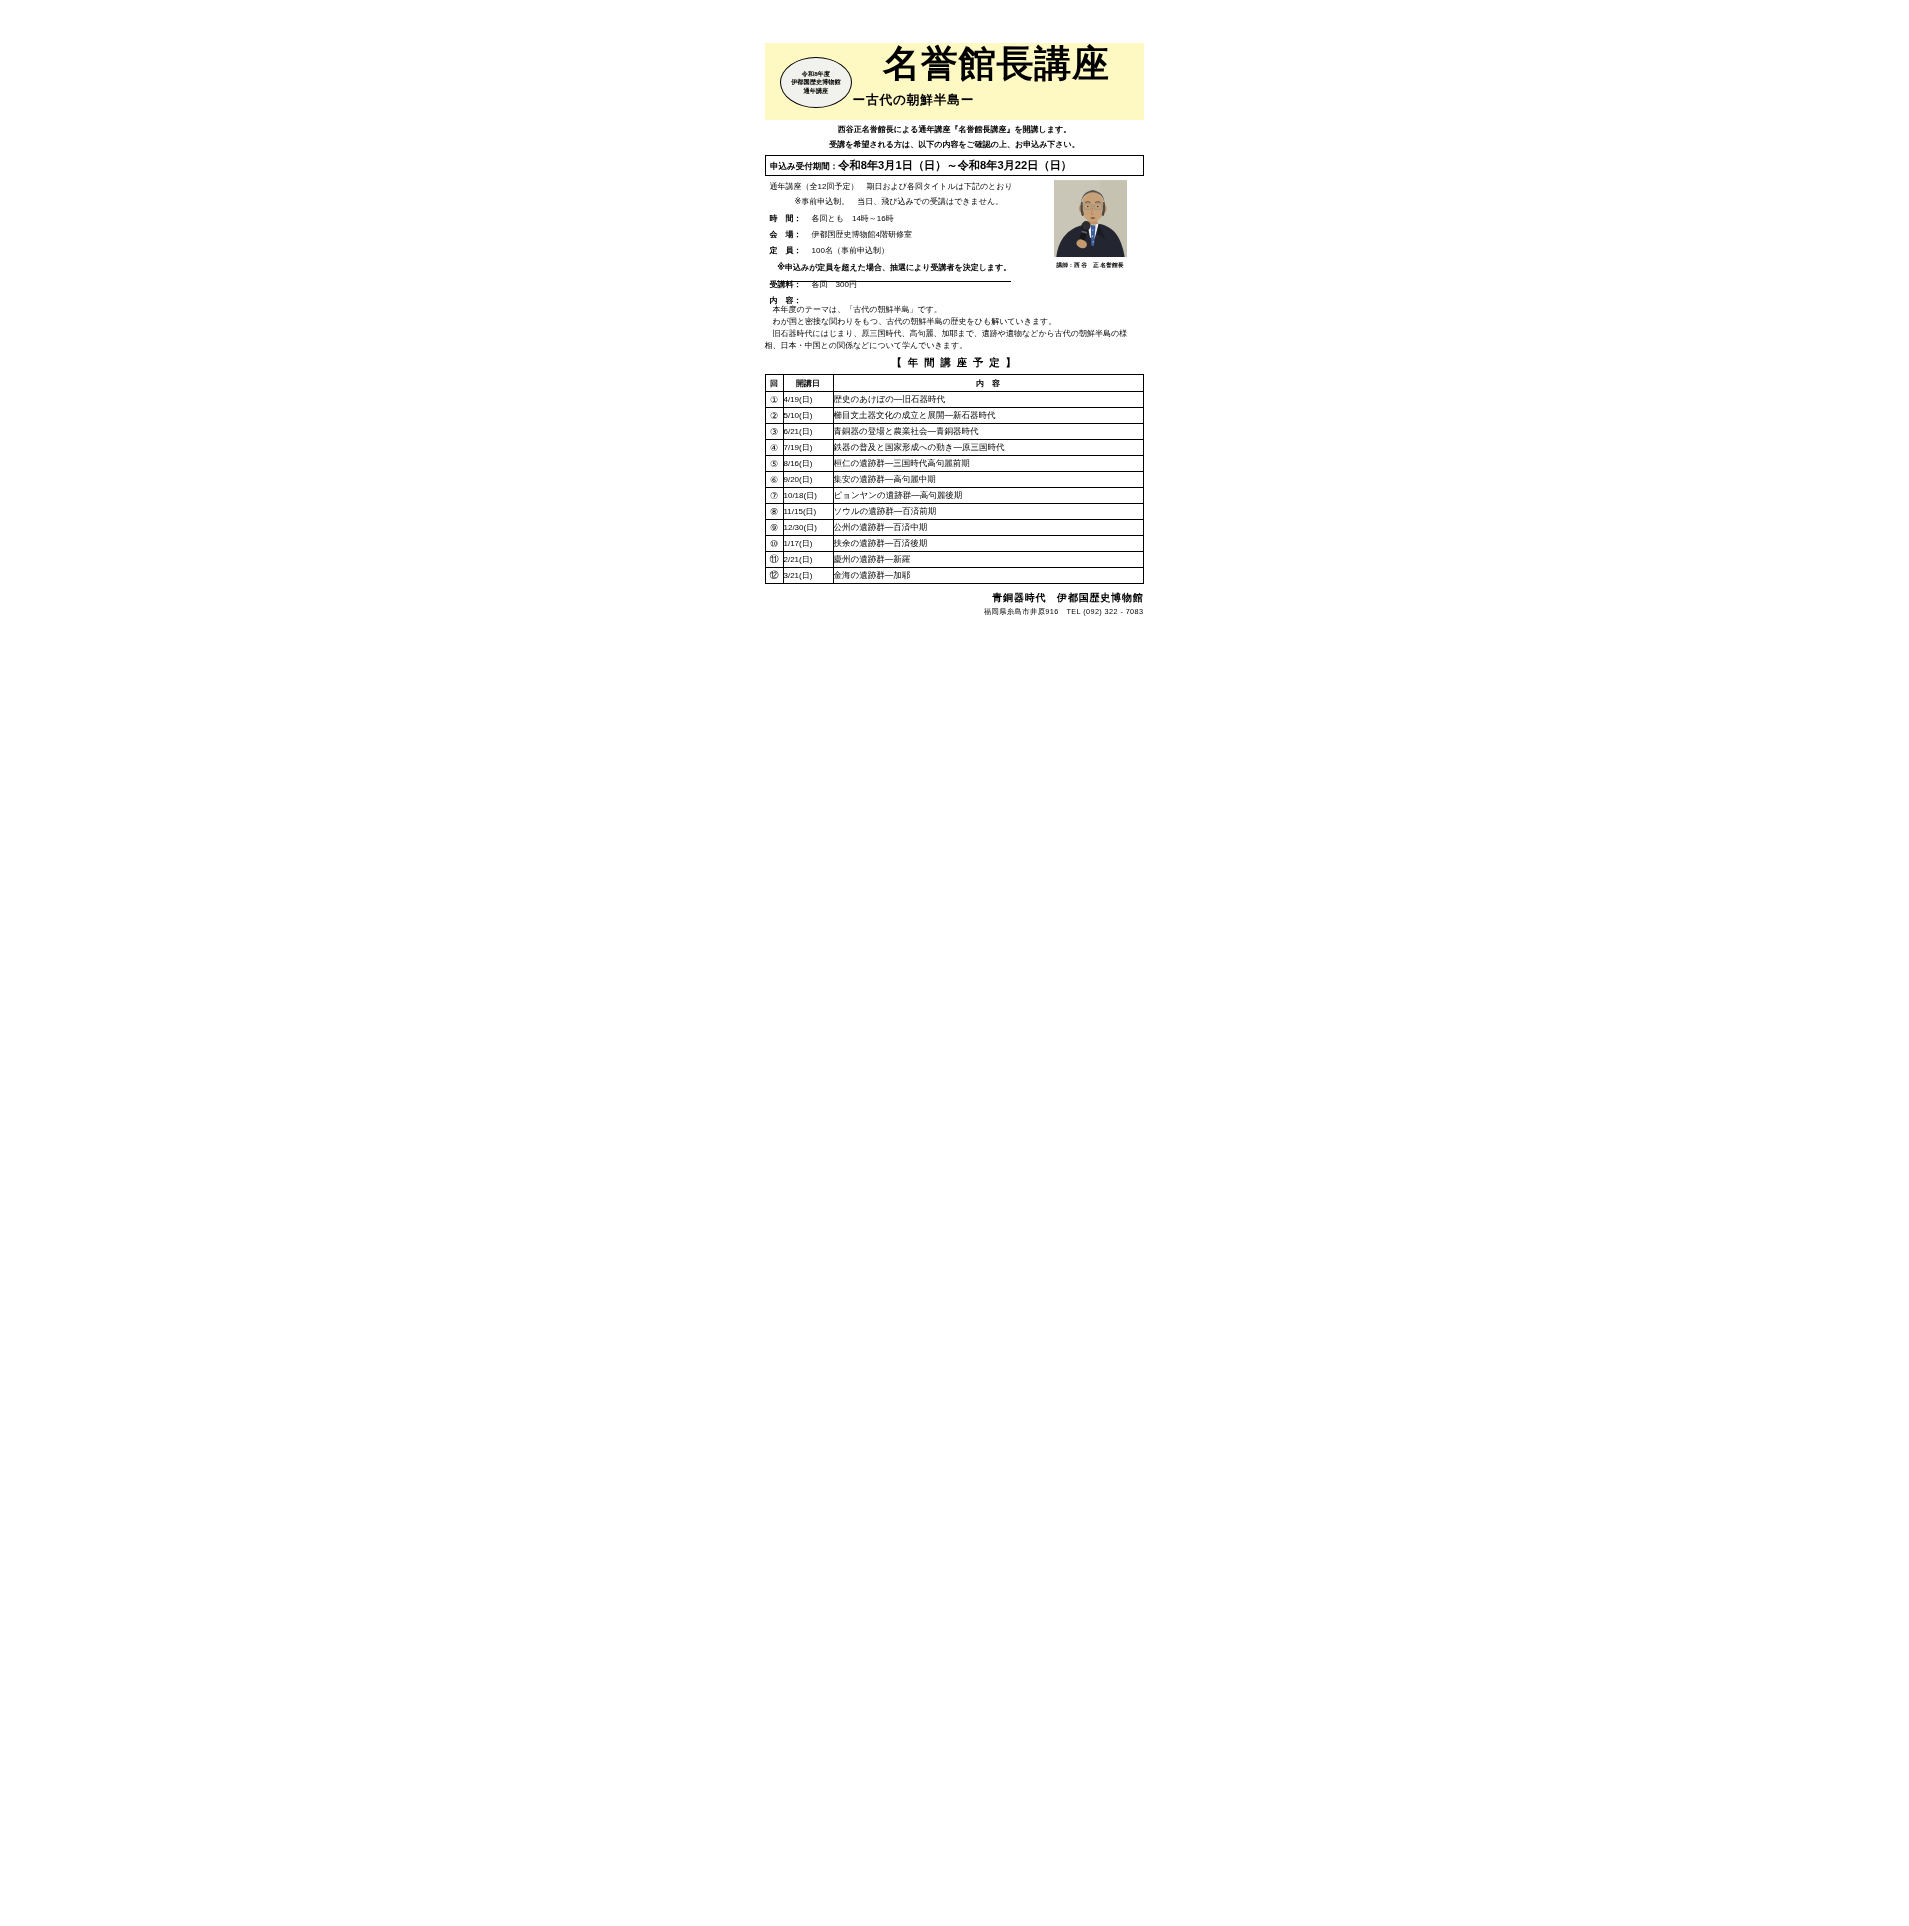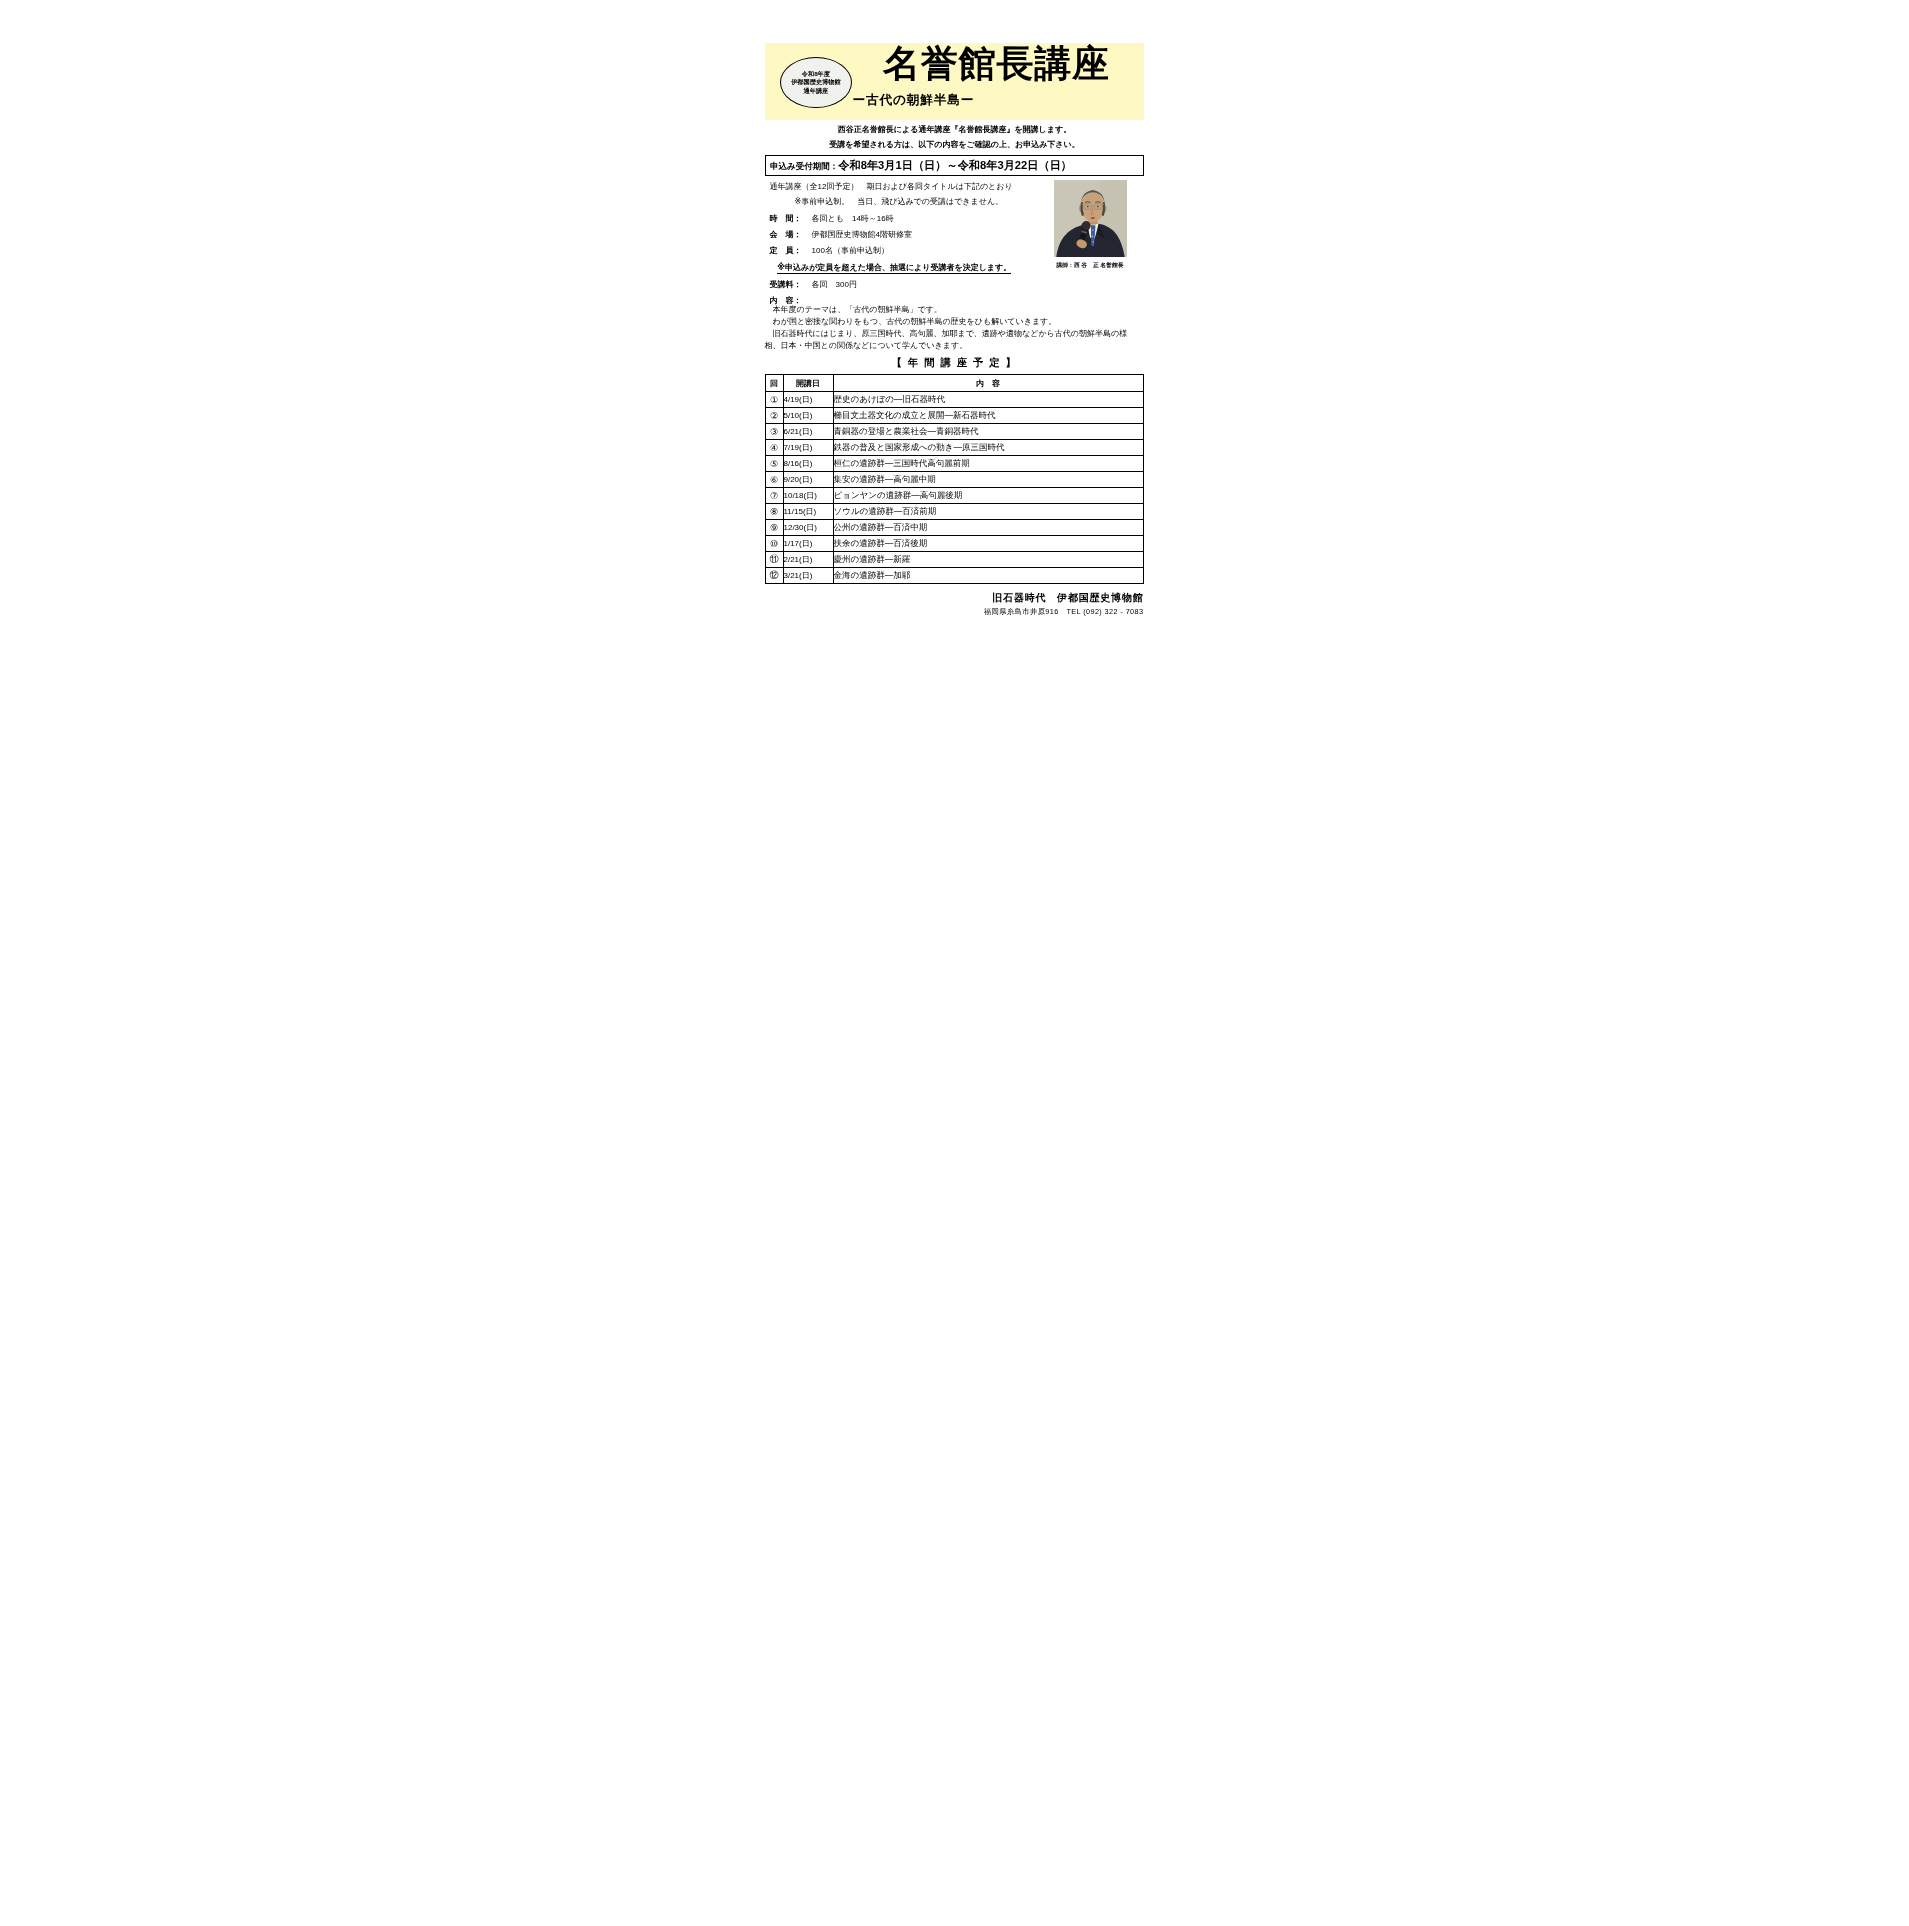--- a/index.html
+++ b/index.html
@@ -42,21 +42,21 @@
 
   
   .details { position:absolute; top:182px; left:54px; width:285px; font-size:8px; line-height:1.2; }
   .details p { margin:0; }
   .overview { margin-bottom:5.4px !important; }
   .advance-note { margin:0 0 7.7px 25px !important; }
   .detail-row { margin-bottom:6.5px !important; }
   .dlabel { display:inline-block; min-width:39px; font-weight:bold; }
   .dvalue { margin-left:3.1px; }
   .lottery { margin:0.8px 0 7.7px 7.7px !important; }
-  .lottery span { font-weight:bold; border-bottom:1.2px solid #000; padding-bottom:1px; }
+  .lottery span { font-weight:bold; border-bottom:1.2px solid #000; padding-bottom:9px; }
 
   
   .photo { position:absolute; top:180px; left:336px; width:77px; margin:0; text-align:center; }
   .photo svg { display:block; margin:0 auto; }
   .photo figcaption { margin-top:3.9px; font-size:5.8px; font-weight:bold; white-space:nowrap; }
 
   
   .description { position:absolute; top:304px; left:49px; width:378px; font-size:8px; line-height:1.5; }
   .description p { margin:0; }
 
@@ -246,18 +246,18 @@
         </tr>
         <tr>
           <td class="c0">⑫</td>
           <td class="c1">3/21(日)</td>
           <td class="c2">金海の遺跡群―加耶</td>
         </tr>
       </tbody>
   </table>
 
   <footer class="footer">
-    <div class="museum">旧石器時代　伊都国歴史博物館</div>
+    <div class="museum">青銅器時代　伊都国歴史博物館</div>
     <div class="address">福岡県糸島市井原916　TEL (092) 322 - 7083</div>
   </footer>
 
 </div>
 
 
 </body></html>

